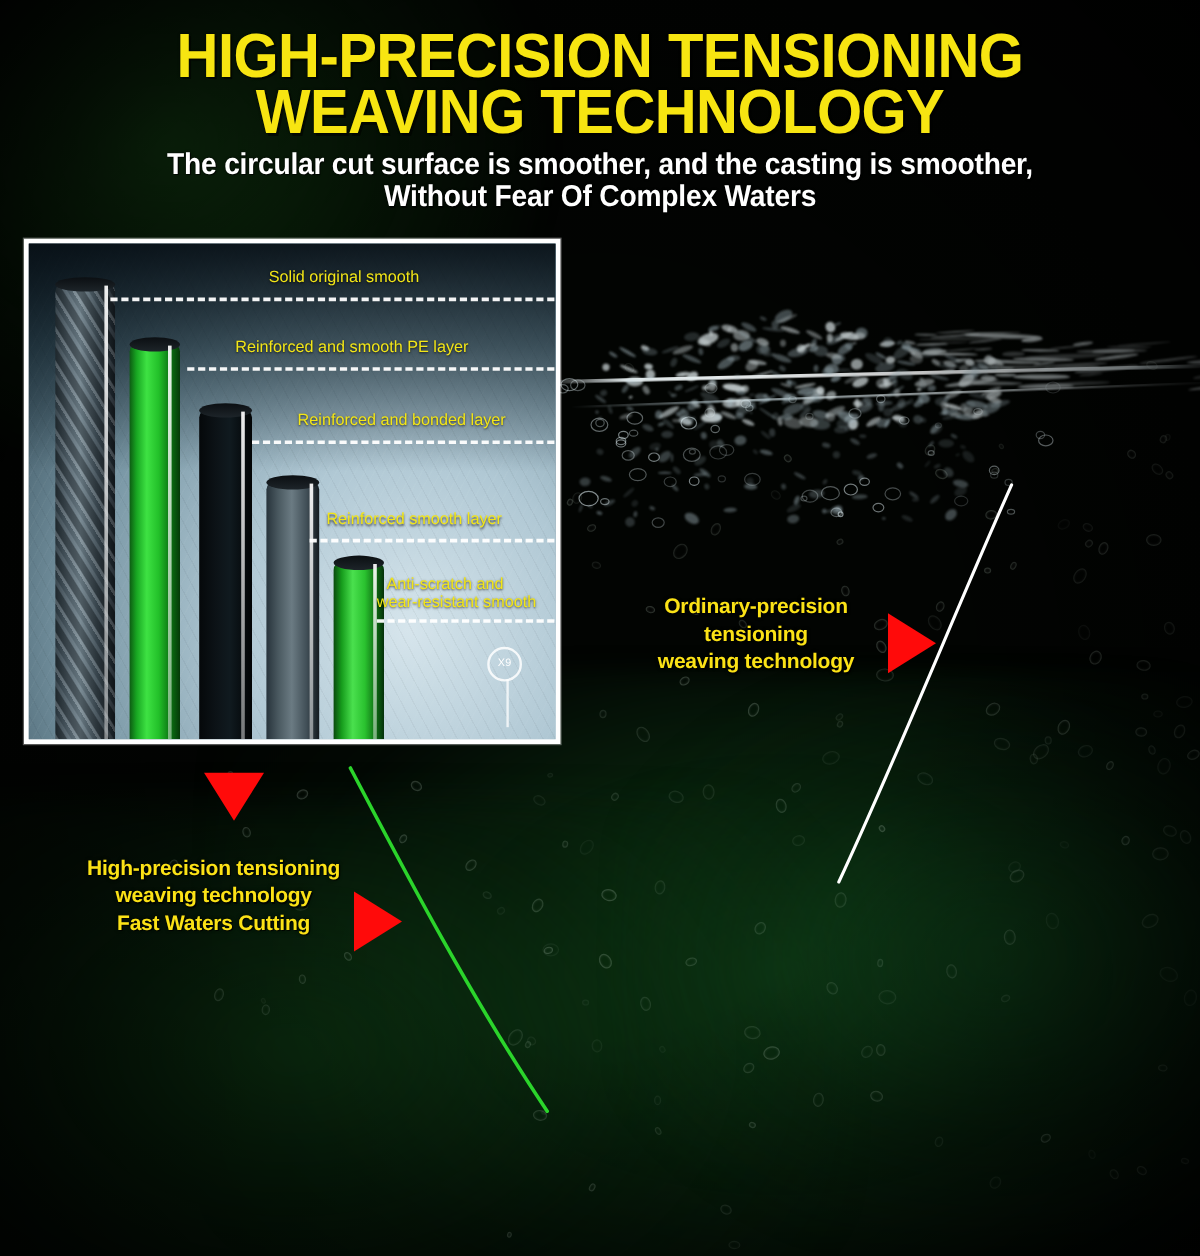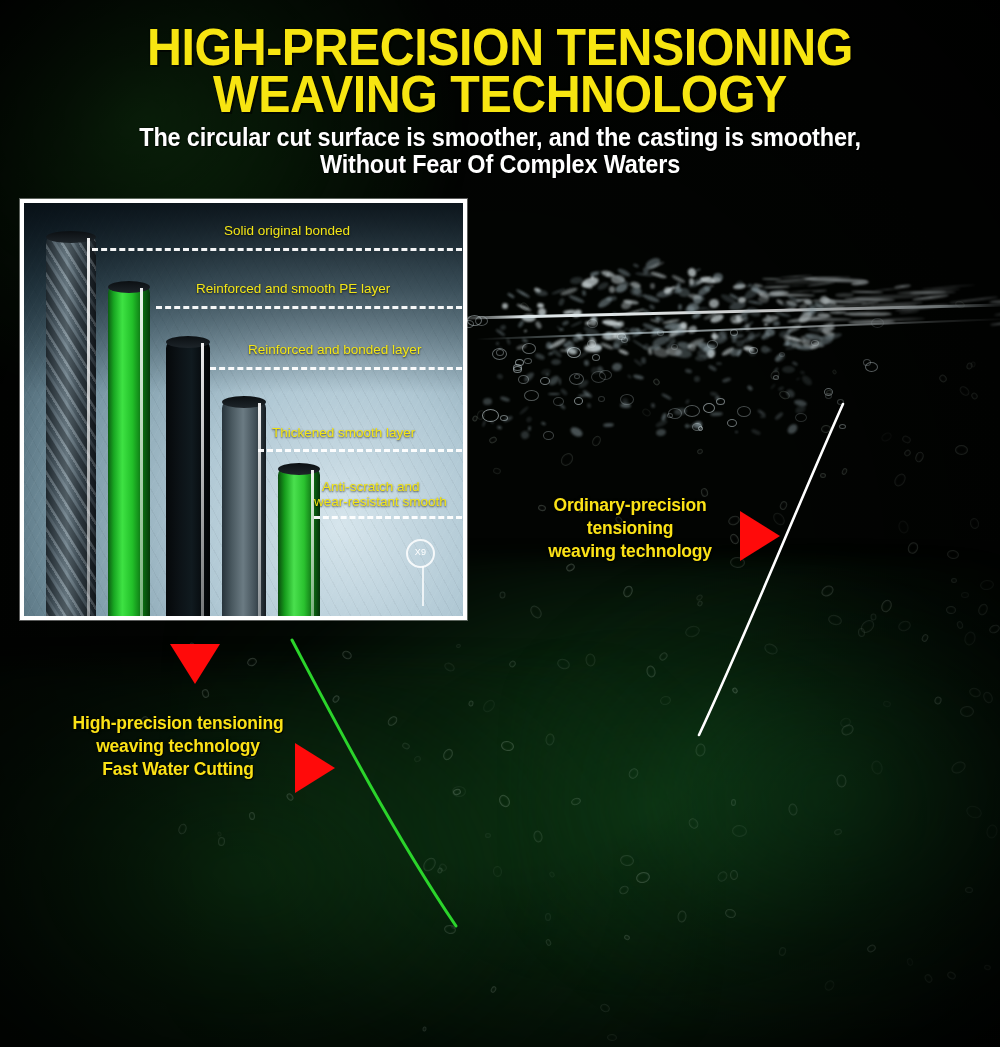--- a/index.html
+++ b/index.html
@@ -924,36 +924,36 @@
       <div class="cyl cyl-gray">
         <div class="cap"></div>
         <div class="hl" style="right:5px"></div>
       </div>
       <div class="cyl cyl-green2">
         <div class="cap"></div>
         <div class="hl" style="right:6px"></div>
       </div>
 
       <div class="layer-row">
-        <div class="layer-label" style="left:200px; top:20px;">Solid original bonded</div>
+        <div class="layer-label" style="left:200px; top:20px;">Solid original smooth</div>
         <div class="layer-dash" style="left:68px; top:45px; width:370px;"></div>
       </div>
 
       <div class="layer-row">
         <div class="layer-label" style="left:172px; top:78px;">Reinforced and smooth PE layer</div>
         <div class="layer-dash" style="left:132px; top:103px; width:306px;"></div>
       </div>
 
       <div class="layer-row">
         <div class="layer-label" style="left:206px; top:139px;padding-left:18px;">Reinforced and bonded  layer</div>
         <div class="layer-dash" style="left:186px; top:164px; width:252px;"></div>
       </div>
 
       <div class="layer-row">
-        <div class="layer-label" style="left:248px; top:222px;">Thickened smooth layer</div>
+        <div class="layer-label" style="left:248px; top:222px;">Reinforced smooth layer</div>
         <div class="layer-dash" style="left:234px; top:246px; width:204px;"></div>
       </div>
 
       <div class="layer-row">
         <div class="layer-label" style="left:298px; top:276px;">Anti-scratch and</div>
         <div class="layer-label" style="left:290px; top:291px;">wear-resistant smooth</div>
         <div class="layer-dash" style="left:290px; top:313px; width:148px;"></div>
       </div>
 
       <div class="x9-stem"></div>
@@ -970,17 +970,17 @@
     <span>Ordinary-precision</span><br>
     <span>tensioning</span><br>
     <span>weaving technology</span>
   </div>
   <div class="tri tri-right tri-ordinary"></div>
 
   <div class="tri tri-down tri-top"></div>
   <div class="callout callout-high">
     <span>High-precision tensioning</span><br>
     <span>weaving technology</span><br>
-    <span>Fast Water Cutting</span>
+    <span>Fast Waters Cutting</span>
   </div>
   <div class="tri tri-right tri-high"></div>
 
 </div>
 
 </body></html>

